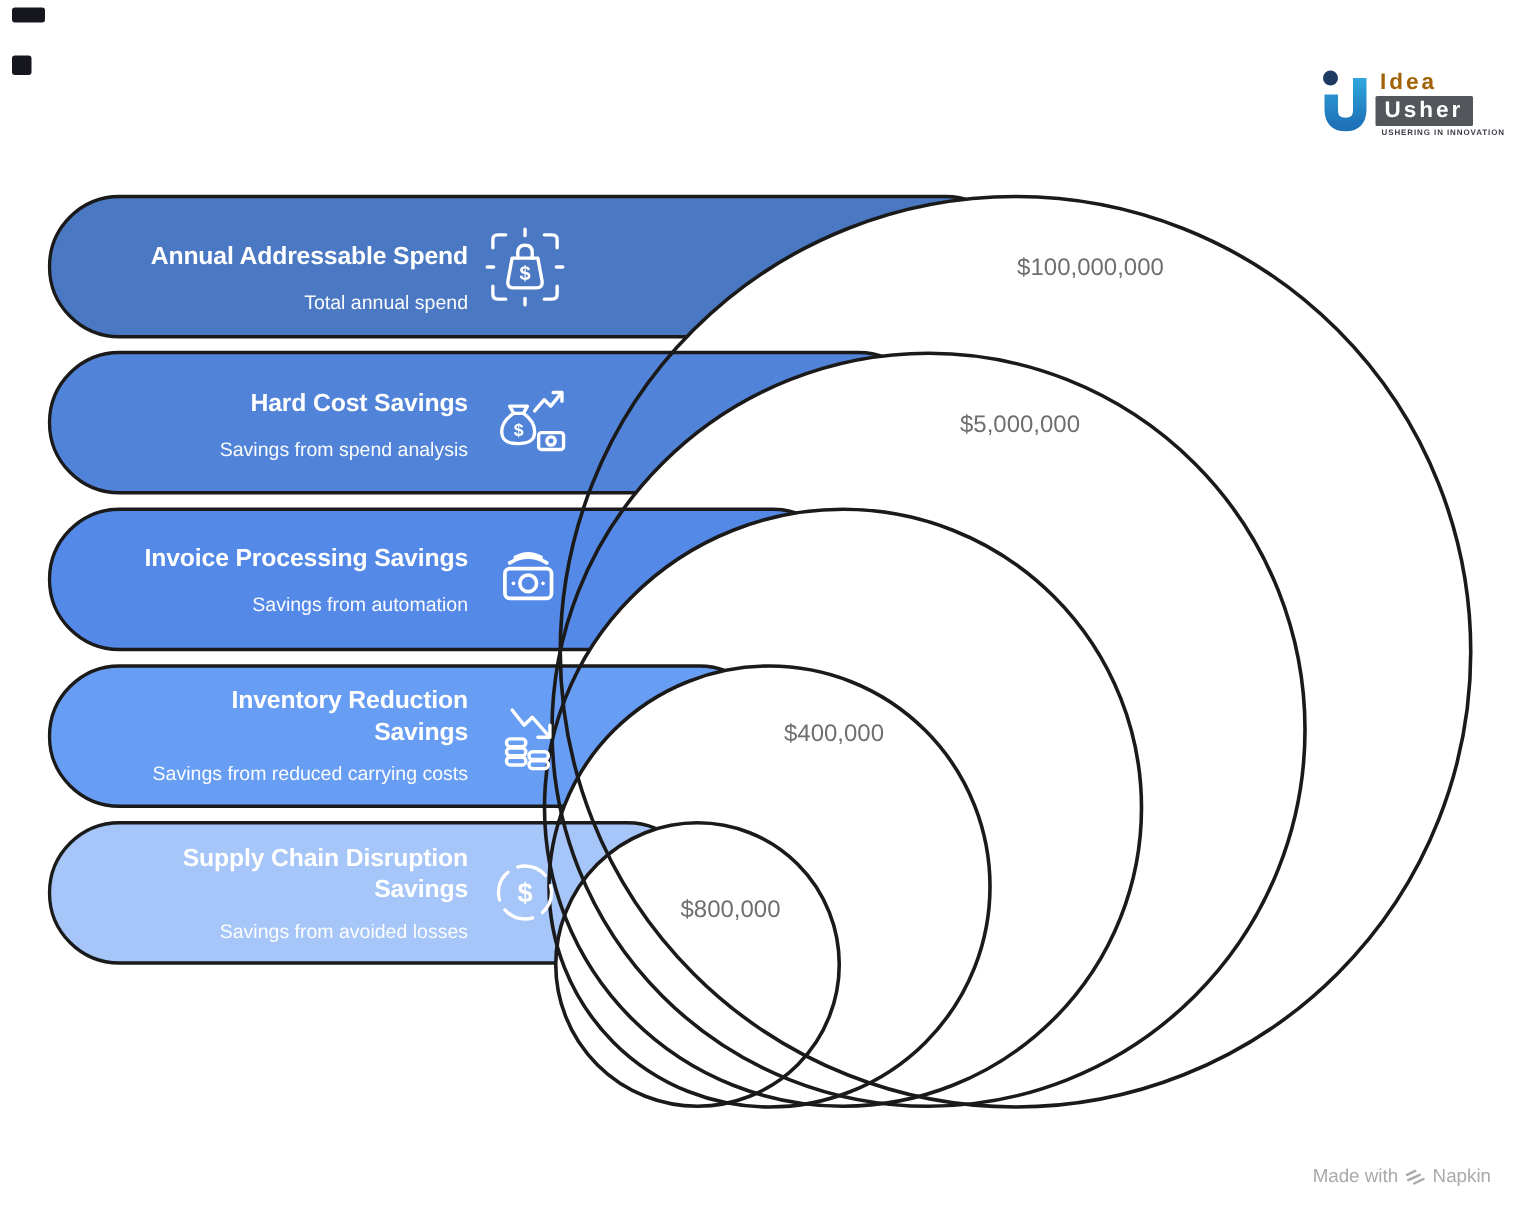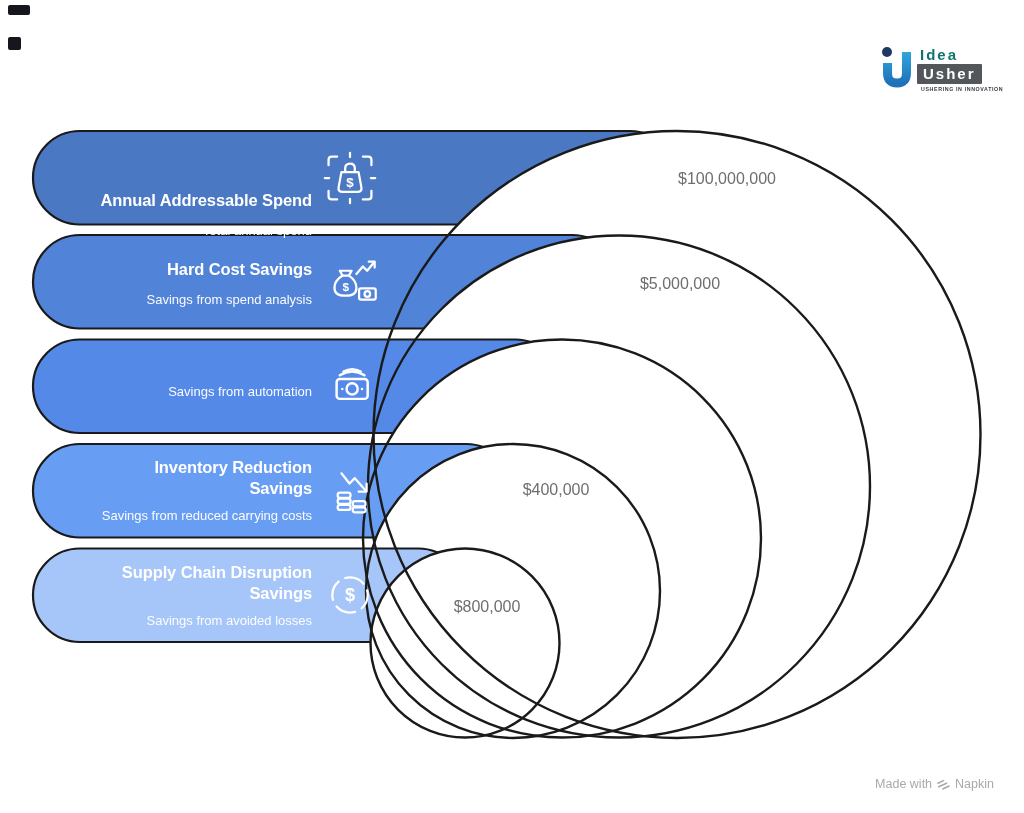--- a/index.html
+++ b/index.html
@@ -21,21 +21,21 @@
   .bar-icon{position:absolute;left:320px;width:60px;height:60px;z-index:3;}
   .bar-icon svg{width:60px;height:60px;display:block;}
   
   .circle-value{
     position:absolute;width:220px;text-align:center;font-size:16px;color:#6e6e6e;z-index:2;
   }
   
   .logo{position:absolute;left:878px;top:44px;display:flex;align-items:flex-start;z-index:4;}
   .logo-mark{width:36px;height:50px;margin-right:3px;}
   .logo-text{display:flex;flex-direction:column;align-items:flex-start;padding-top:3px;}
-  .logo-idea{color:#0f766e;font-weight:bold;font-size:15px;letter-spacing:2px;line-height:15px;padding-left:3px;text-align:center;}
+  .logo-idea{color:#a16207;font-weight:bold;font-size:15px;letter-spacing:2px;line-height:15px;padding-left:3px;text-align:center;}
   .logo-usher{background:#53575c;color:#ffffff;font-weight:bold;font-size:15px;letter-spacing:2px;
     line-height:17px;padding:1px 6px 2px 6px;margin-top:2px;border-radius:1px;}
   .logo-tagline{font-size:5.3px;letter-spacing:.62px;color:#3a3a44;margin-top:2px;padding-left:4px;font-weight:bold;}
   
   .credit{position:absolute;right:30px;top:777px;font-size:12.5px;color:#a9a9a9;z-index:4;
     display:flex;align-items:center;gap:4px;}
   .credit svg{display:block;}
   
   .artifact-a{position:absolute;left:8px;top:5px;width:22px;height:10px;background:#16161e;border-radius:2px;}
   .artifact-b{position:absolute;left:8px;top:37px;width:13px;height:13px;background:#16161e;border-radius:2px;}
@@ -88,29 +88,30 @@
       <rect x="33" y="548.5" width="432" height="93.5" rx="46.7" stroke="#1a1a1a" stroke-width="2.2" mask="url(#m5)" fill="#a6c5f8"></rect>
     </g>
 
     <circle cx="677" cy="434.5" r="303.5" fill="none" stroke="#1a1a1a" stroke-width="2.4"></circle>
     <circle cx="619" cy="486.5" r="251" fill="none" stroke="#1a1a1a" stroke-width="2.4"></circle>
     <circle cx="562" cy="538.5" r="199" fill="none" stroke="#1a1a1a" stroke-width="2.4"></circle>
     <circle cx="513" cy="591" r="147" fill="none" stroke="#1a1a1a" stroke-width="2.4"></circle>
     <circle cx="465" cy="643" r="94.5" fill="none" stroke="#1a1a1a" stroke-width="2.4"></circle>
   </svg>
 
-  <div class="bar-label" style="top:131px;height:108px;justify-content:flex-end;">
+  <div class="bar-label" style="top:131px;height:108px;">
     <div class="bar-title">Annual Addressable Spend</div>
     <div class="bar-subtitle">Total annual spend</div>
   </div>
   <div class="bar-label" style="top:235px;height:97px;">
     <div class="bar-title">Hard Cost Savings</div>
     <div class="bar-subtitle">Savings from spend analysis</div>
   </div>
   <div class="bar-label" style="top:339.5px;height:93.5px;">
+    <div class="bar-title">Invoice Processing Savings</div>
     <div class="bar-subtitle">Savings from automation</div>
   </div>
   <div class="bar-label tight" style="top:548.5px;height:93.5px;">
     <div class="bar-title narrow">Supply Chain Disruption Savings</div>
     <div class="bar-subtitle">Savings from avoided losses</div>
   </div>
   <div class="bar-label tight" style="top:444px;height:93.5px;">
     <div class="bar-title narrow">Inventory Reduction Savings</div>
     <div class="bar-subtitle">Savings from reduced carrying costs</div>
   </div>

